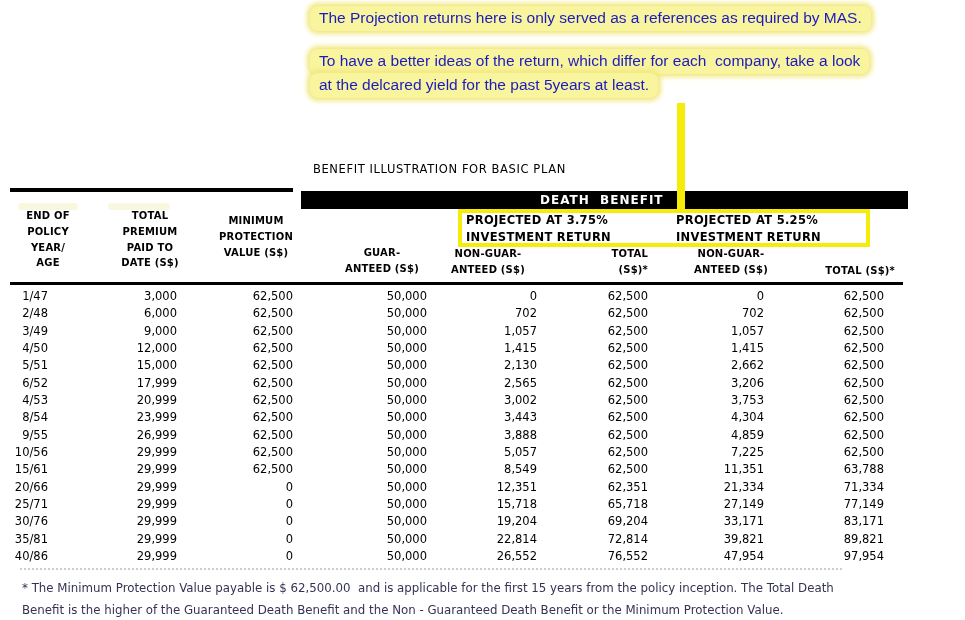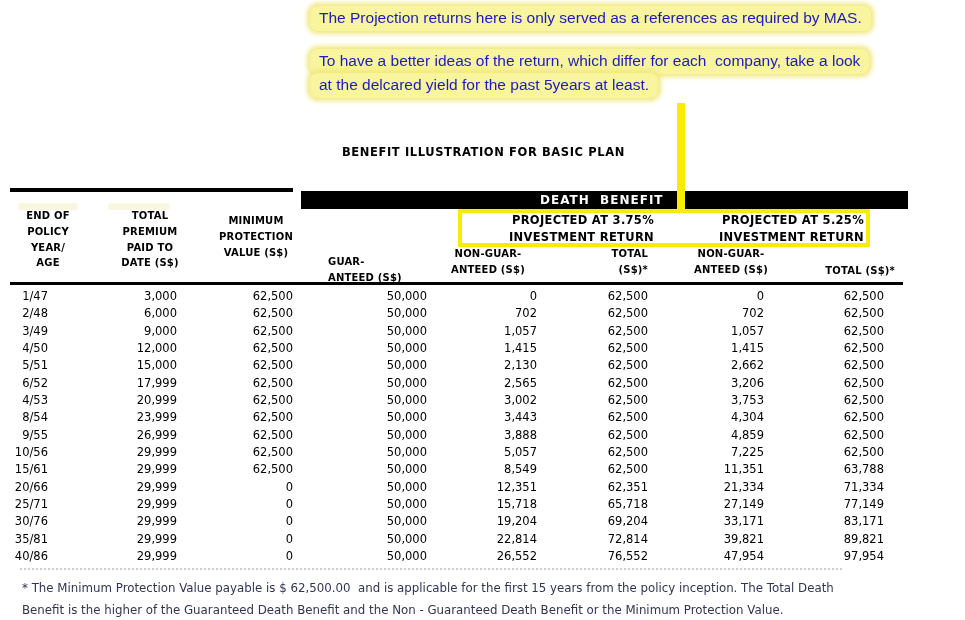--- a/index.html
+++ b/index.html
@@ -18,48 +18,48 @@
   }
   .ann1 { top:6px; }
   .ann2 { top:49px; }
   .ann3 { top:73px; }
 
   .smudge { position:absolute; top:203px; height:7px; background:#f6f1c8; opacity:0.55; border-radius:3px; }
   .smudge1 { left:18px; width:60px; }
   .smudge2 { left:108px; width:62px; }
 
   .table-title {
-    position:absolute; left:313px; top:145px;
-    font-size:11.5px; font-weight:bold; letter-spacing:0.6px;margin-left:29px;
+    position:absolute; left:313px; top:162px;
+    font-size:11.5px; font-weight:normal; letter-spacing:0.6px;
   }
 
   .rule-left   { position:absolute; left:10px; top:188px; width:283px; height:4px; background:#000; }
   .banner      { position:absolute; left:293px; top:191px; width:607px; height:18px; background:var(--banner-bg);margin-left:8px; }
   .banner-label{ position:absolute; left:239px; top:2px; color:var(--banner-text);
                  font-size:12px; font-weight:bold; letter-spacing:1px; white-space:pre; }
   .header-rule { position:absolute; left:10px; top:282px; width:893px; height:3px; background:#000; }
 
   .yellow-vline { position:absolute; left:677px; top:103px; width:8px; height:110px;
                   background:var(--marker-yellow); z-index:5; }
   .yellow-box   { position:absolute; left:458px; top:209px; width:404px; height:30px;
                   border:4px solid var(--marker-yellow); z-index:4; background:transparent; }
 
   .hc { position:absolute; font-size:10px; font-weight:bold; line-height:15.8px; letter-spacing:0.2px; }
   .hc span { display:block; }
   .hc1 { left:12px;  top:208px; width:72px;  text-align:center; }
   .hc2 { left:98px;  top:208px; width:104px; text-align:center; }
   .hc3 { left:198px; top:213px; width:116px; text-align:center; }
-  .hc4 { left:328px; top:254px; width:108px; text-align:left; }
+  .hc4 { left:328px; top:245px; width:108px; text-align:center; }
   .hc5 { left:434px; top:246px; width:108px; text-align:center; }
   .hc6 { left:588px; top:246px; width:60px;  text-align:right; }
   .hc7 { left:677px; top:246px; width:108px; text-align:center; }
   .hc8 { left:793px; top:263px; width:102px; text-align:right; }
 
   .proj { position:absolute; font-size:11.5px; font-weight:bold; line-height:16.5px;
-          text-align:right; letter-spacing:0.3px; z-index:6; }
+          text-align:left; letter-spacing:0.3px; z-index:6; }
   .proj span { display:block; }
   .proj-left  { left:466px; top:212px; width:188px; }
   .proj-right { left:676px; top:212px; width:188px; }
 
   .tbody { position:absolute; left:0; top:288px; width:884px; }
   .trow  { display:grid; grid-template-columns:48px 129px 116px 134px 110px 111px 116px 120px; height:17.35px; }
   .tcell { text-align:right; font-size:11.5px; line-height:17.35px; color:var(--table-text); }
 
   .divider { position:absolute; left:20px; top:568px; width:822px; height:0; border-top:2px dotted #cdcdcd; }
 

